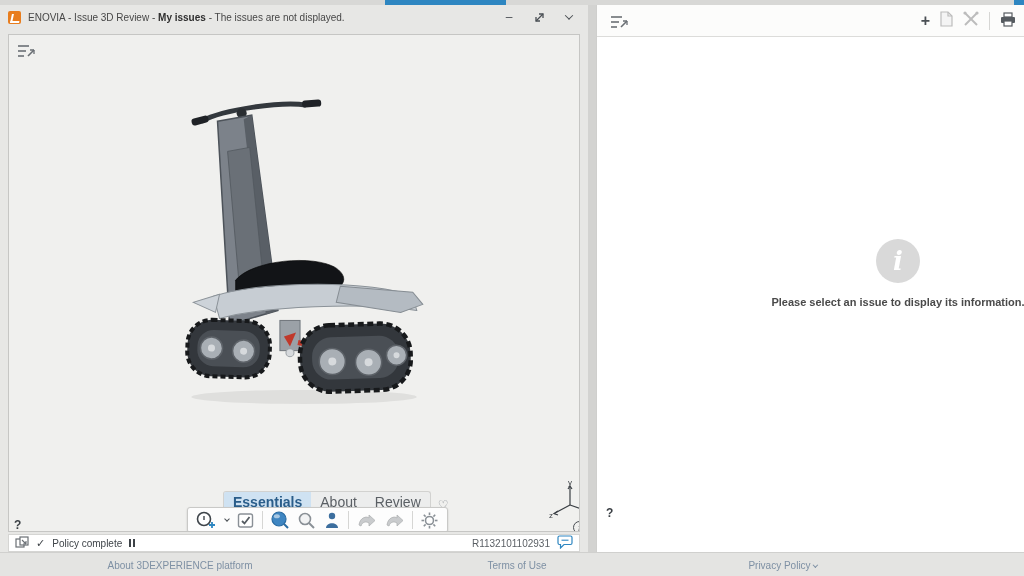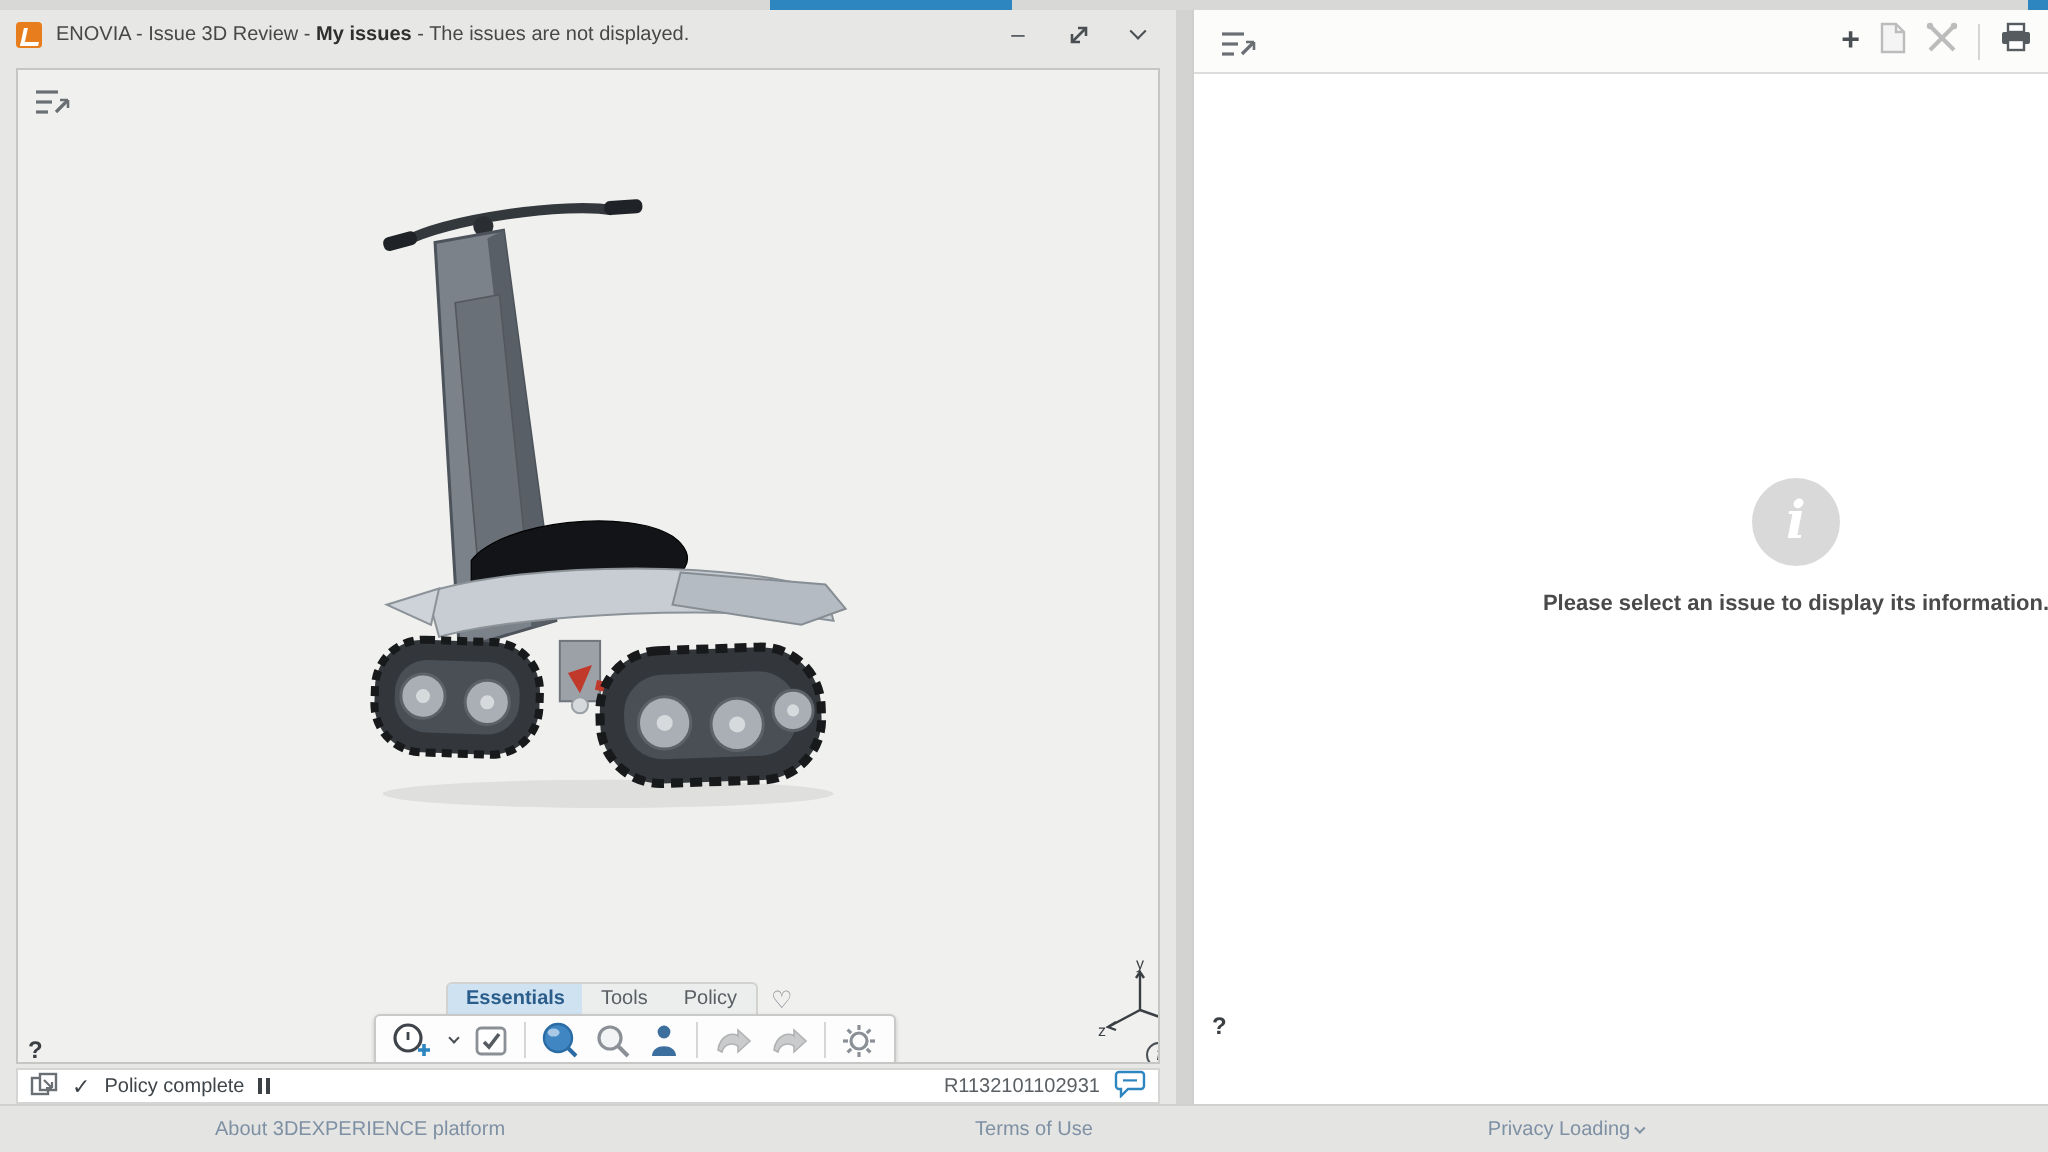--- a/index.html
+++ b/index.html
@@ -25,21 +25,21 @@
   .left-window { position:absolute; left:0; top:5px; width:588px; height:547px; background:#e7e7e5; }
   .divider { position:absolute; left:588px; top:5px; width:8px; height:547px; background:#d3d3d1; }
   .right-window { position:absolute; left:596px; top:5px; width:428px; height:547px; background:#ffffff; border-left:1px solid #cfcfcd; }
 
   
   .viewport { position:absolute; left:8px; top:29px; width:572px; height:498px; background:#f0f0ee; border:1px solid #c6c6c4; overflow:hidden; }
   .commands-icon { position:absolute; left:8px; top:8px; }
   .model-svg { position:absolute; left:152px; top:52px; }
 
   .tabs-row { position:absolute; left:214px; top:456px; display:flex; align-items:flex-end; gap:7px; }
-  .tabstrip { display:flex; background:#eceded; border:1px solid #d2d2d0; border-bottom:none; border-radius:3px 3px 0 0; font-size:10px; overflow:hidden; }
+  .tabstrip { display:flex; background:#eceded; border:1px solid #d2d2d0; border-bottom:none; border-radius:3px 3px 0 0; font-size:14px; overflow:hidden; }
   .tab { padding:2px 9px 3px 9px; color:#5a5f64; cursor:default; }
   .tab.active { background:#cfe2f2; color:#2a5d8a; font-weight:bold; }
   .fav-heart { color:#8a9096; font-size:12px; line-height:1; padding-bottom:2px; }
 
   .tray { position:absolute; left:178px; top:472px; height:26px; background:#fdfdfd; border:1px solid #c9c9c7; border-radius:3px; display:flex; align-items:center; gap:7px; padding:0 8px; box-shadow:0 1px 2px rgba(0,0,0,.18); }
   .tray .sep { width:1px; height:18px; background:#d6d6d4; }
   .tray .tbtn { display:inline-flex; align-items:center; justify-content:center; cursor:default; }
   .mini-caret { width:4px; height:4px; border-right:1.2px solid #4a4f54; border-bottom:1.2px solid #4a4f54; display:inline-block; transform:rotate(45deg); margin-left:1px; margin-top:-3px; }
 
   .compass { position:absolute; left:538px; top:443px; }
@@ -161,22 +161,22 @@
           <circle cx="232" cy="268" r="10" fill="#a9afb5" stroke="#5d6268" stroke-width="1.5"></circle>
           <circle cx="168" cy="272" r="4" fill="#d7dadd"></circle>
           <circle cx="204" cy="274" r="4" fill="#d7dadd"></circle>
           <circle cx="232" cy="268" r="3" fill="#d7dadd"></circle>
         </g>
       </svg>
 
       <div class="tabs-row">
         <div class="tabstrip">
           <span class="tab active">Essentials</span>
-          <span class="tab">Tools</span>
-          <span class="tab">Policy</span>
+          <span class="tab">About</span>
+          <span class="tab">Review</span>
         </div>
         <span class="fav-heart">♡</span>
       </div>
 
       <div class="tray">
         <span class="tbtn">
           <svg width="21" height="20" viewBox="0 0 21 20">
               <circle cx="8" cy="9" r="6.5" fill="#fff" stroke="#3e444a" stroke-width="1.6"></circle>
               <path d="M8 6 V10" stroke="#3e444a" stroke-width="1.4"></path>
               <path d="M13 15 H19 M16 12 V18" stroke="#2e86c1" stroke-width="1.8"></path>
@@ -334,16 +334,16 @@
         <div class="empty-circle">i</div>
         <div class="empty-msg">Please select an issue to display its information.</div>
       </div>
       <span class="help-q rw-help">?</span>
     </div>
   </div>
 
   <div class="footer">
     <span class="flink" style="left:180px;text-align:right;">About 3DEXPERIENCE platform</span>
     <span class="flink" style="left:517px;">Terms of Use</span>
-    <span class="flink" style="left:783px;"><span>Privacy Loading</span><span class="chev-down"></span></span>
+    <span class="flink" style="left:783px;"><span>Privacy Policy</span><span class="chev-down"></span></span>
   </div>
 
 </div>
 
 </body></html>

